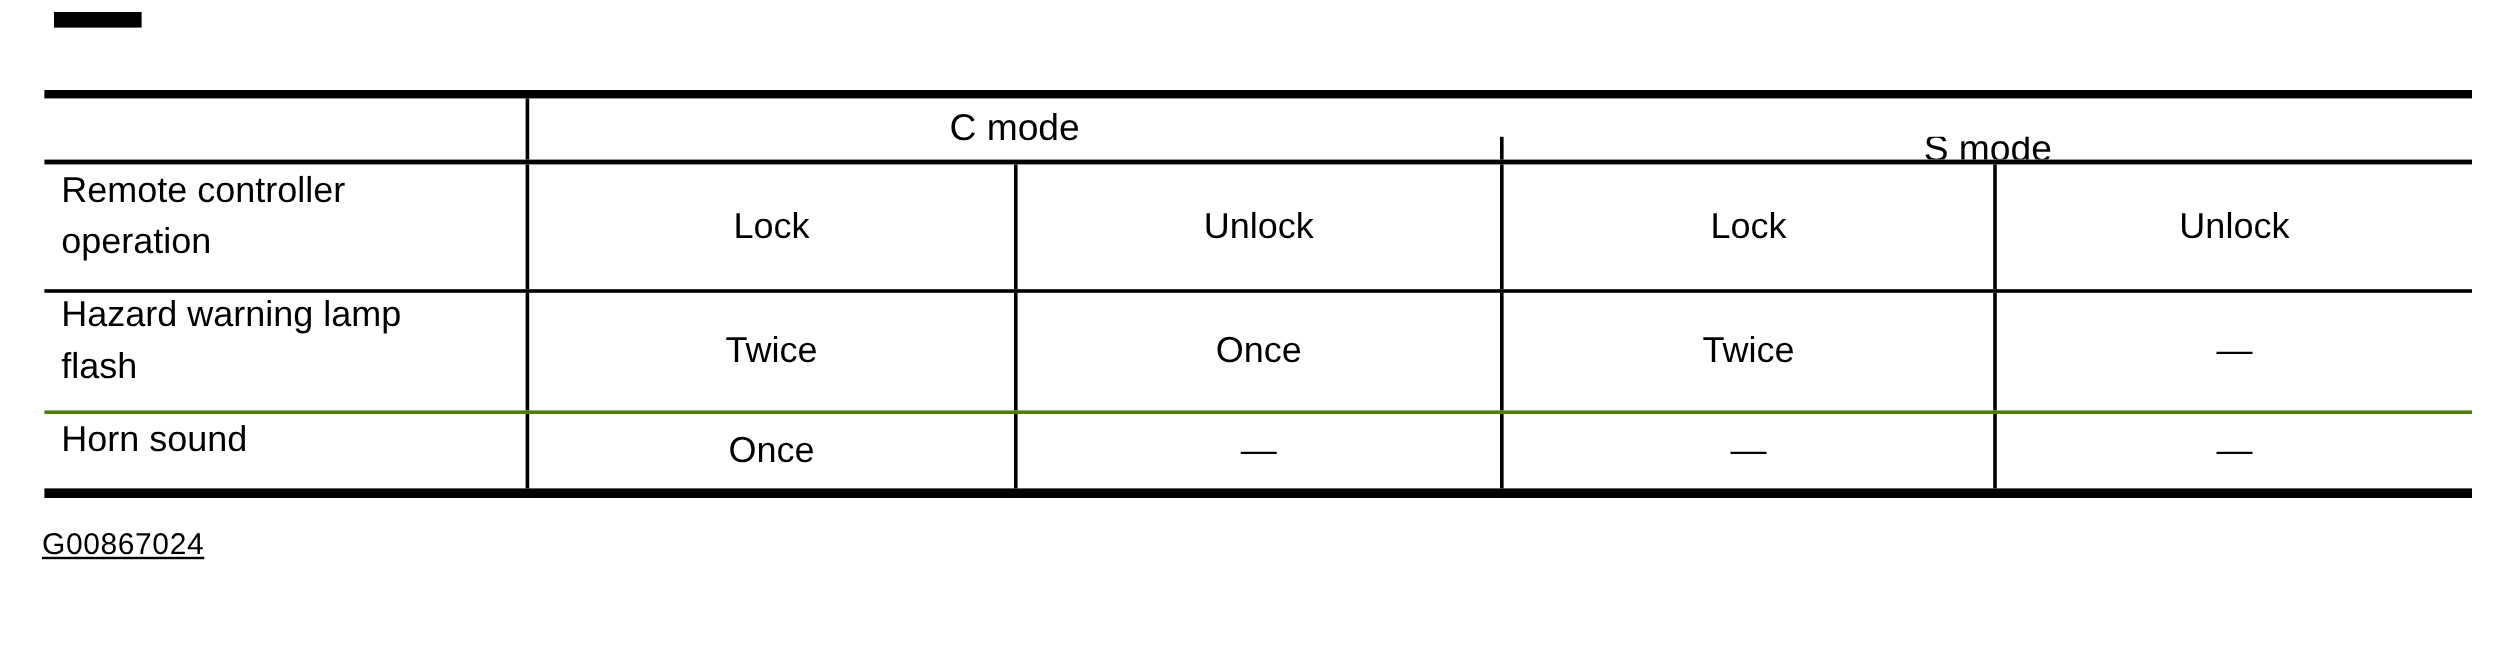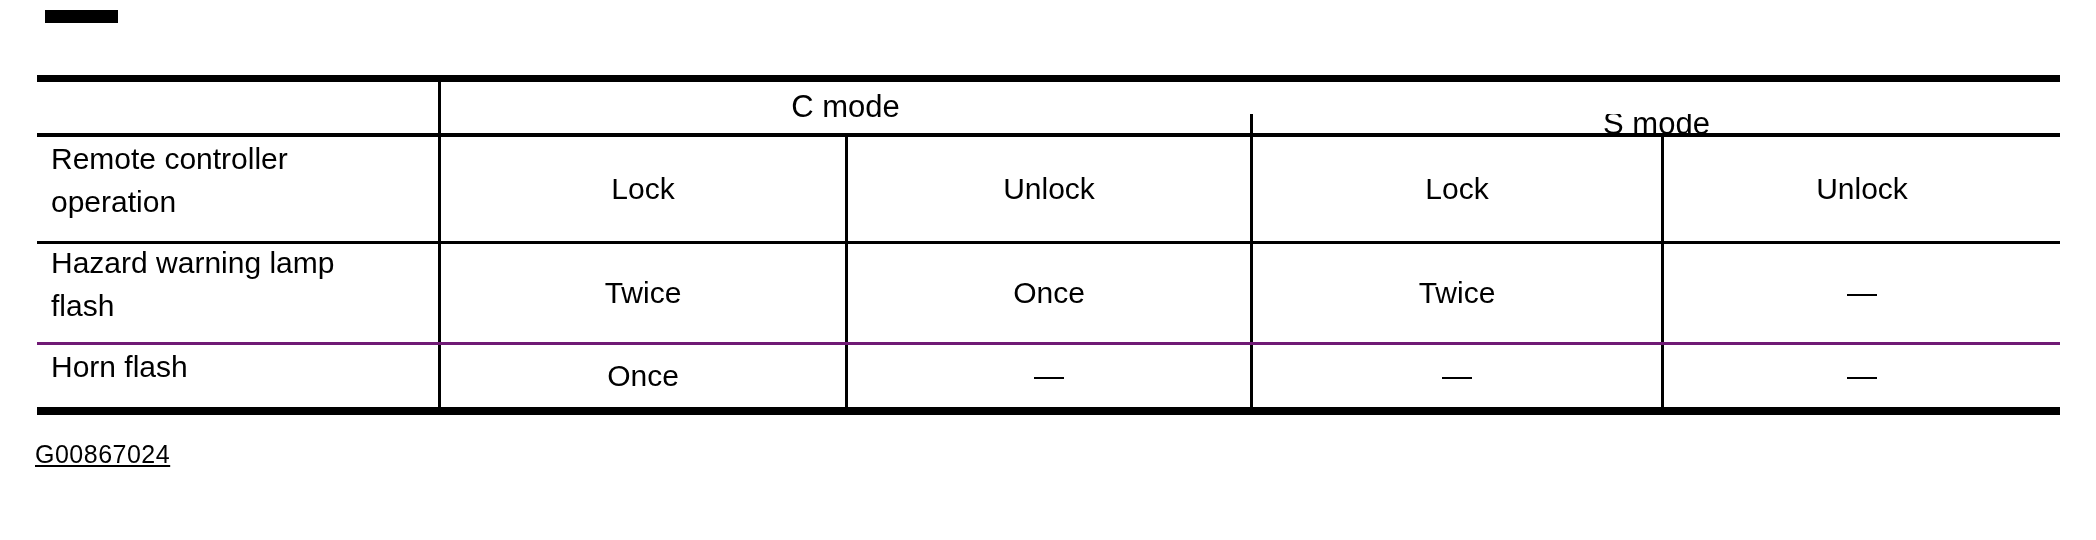--- a/index.html
+++ b/index.html
@@ -32,21 +32,21 @@
     border-top: 7px solid #000000;
     border-bottom: 8px solid #000000;
     box-sizing: border-box;
   }
   .row {
     display: flex;
     box-sizing: border-box;
   }
   .row.header  { height: 55px;  border-bottom: 4px solid #000000; }
   .row.r1      { height: 107px; border-bottom: 3px solid #000000; }
-  .row.r2      { height: 101px; border-bottom: 3px solid #701a75; }
+  .row.r2      { height: 101px; border-bottom: 3px solid #4d7c0f; }
   .row.r3      { height: 62px; }
   .cell {
     box-sizing: border-box;
     display: flex;
     align-items: center;
     font-size: 30px;
     line-height: 1.42;
     overflow: hidden;
   }
   .divider { border-left: 3px solid #000000; }
@@ -101,21 +101,21 @@
 
     <div class="row r2">
       <div class="cell c1 label-cell">Hazard warning lamp flash</div>
       <div class="cell c2 value-cell divider">Twice</div>
       <div class="cell c3 value-cell divider">Once</div>
       <div class="cell c4 value-cell divider">Twice</div>
       <div class="cell c5 value-cell divider">—</div>
     </div>
 
     <div class="row r3">
-      <div class="cell c1 label-cell">Horn flash</div>
+      <div class="cell c1 label-cell">Horn sound</div>
       <div class="cell c2 value-cell divider">Once</div>
       <div class="cell c3 value-cell divider">—</div>
       <div class="cell c4 value-cell divider">—</div>
       <div class="cell c5 value-cell divider">—</div>
     </div>
 
   </div>
 
   <div class="caption">G00867024</div>
 

